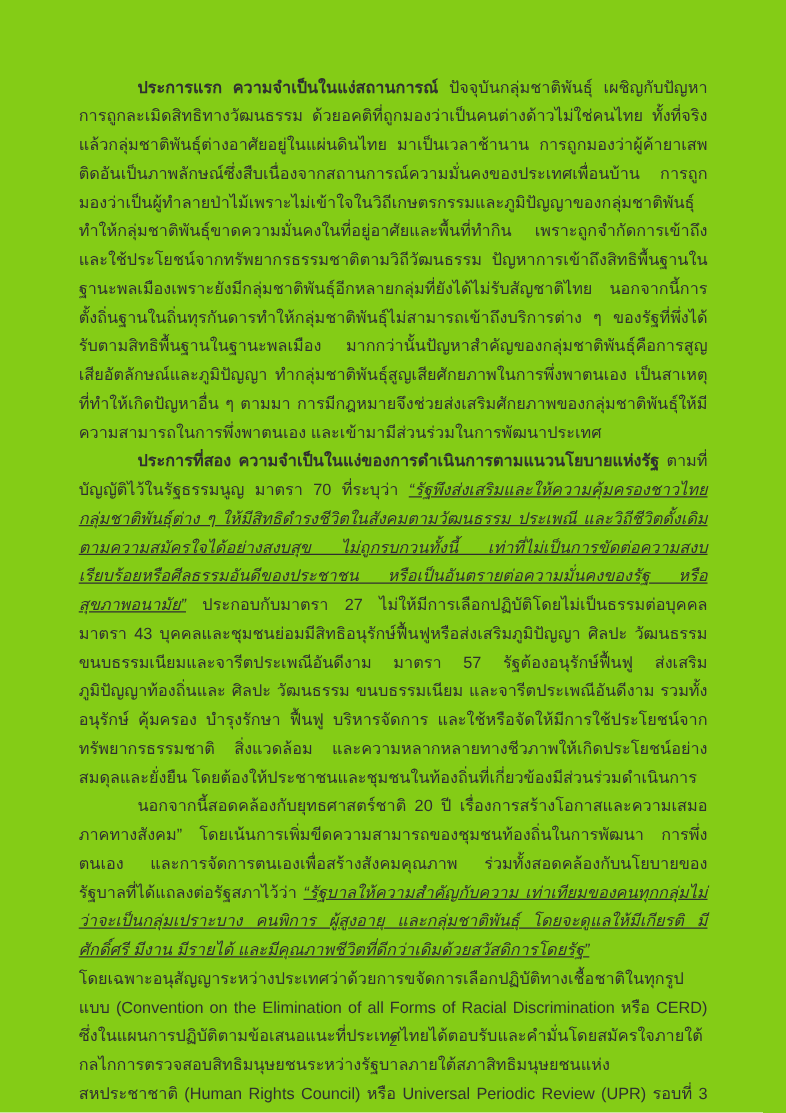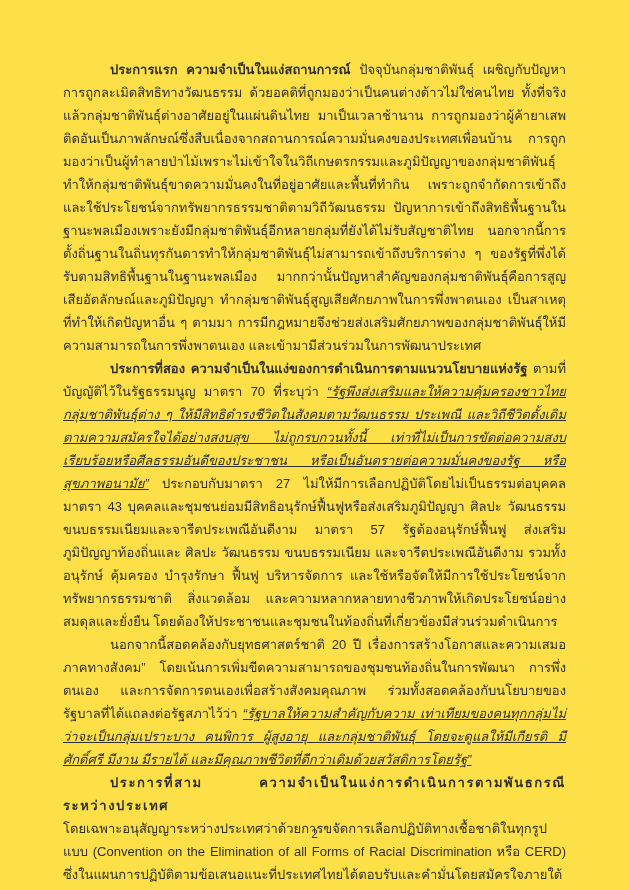--- a/index.html
+++ b/index.html
@@ -4,21 +4,21 @@
 <style>
   html, body {
     margin: 0;
     padding: 0;
     background: #ffffff;
   }
   .page {
     position: relative;
     width: 629px;
     height: 890px;
-    background: #fde047;
+    background: #84cc16;
     overflow: hidden;
     font-family: "Liberation Sans", sans-serif;
     color: #303030;
   }
   .content {
     position: absolute;
     left: 63px;
     top: 58px;
     width: 503px;
   }
@@ -53,19 +53,18 @@
   }
 </style>
 </head>
 <body>
 
 <div class="page">
   <div class="content">
       <p class="para indent"><span class="run-bold">ประการแรก ความจำเป็นในแง่สถานการณ์ </span><span class="run-regular">ปัจจุบันกลุ่มชาติพันธุ์ เผชิญกับปัญหาการถูกละเมิดสิทธิทางวัฒนธรรม ด้วยอคติที่ถูกมองว่าเป็นคนต่างด้าวไม่ใช่คนไทย ทั้งที่จริงแล้วกลุ่มชาติพันธุ์ต่างอาศัยอยู่ในแผ่นดินไทย มาเป็นเวลาช้านาน การถูกมองว่าผู้ค้ายาเสพติดอันเป็นภาพลักษณ์ซึ่งสืบเนื่องจากสถานการณ์ความมั่นคงของประเทศเพื่อนบ้าน การถูกมองว่าเป็นผู้ทำลายป่าไม้เพราะไม่เข้าใจในวิถีเกษตรกรรมและภูมิปัญญาของกลุ่มชาติพันธุ์ ทำให้กลุ่มชาติพันธุ์ขาดความมั่นคงในที่อยู่อาศัยและพื้นที่ทำกิน เพราะถูกจำกัดการเข้าถึงและใช้ประโยชน์จากทรัพยากรธรรมชาติตามวิถีวัฒนธรรม ปัญหาการเข้าถึงสิทธิพื้นฐานในฐานะพลเมืองเพราะยังมีกลุ่มชาติพันธุ์อีกหลายกลุ่มที่ยังได้ไม่รับสัญชาติไทย นอกจากนี้การตั้งถิ่นฐานในถิ่นทุรกันดารทำให้กลุ่มชาติพันธุ์ไม่สามารถเข้าถึงบริการต่าง ๆ ของรัฐที่พึ่งได้รับตามสิทธิพื้นฐานในฐานะพลเมือง มากกว่านั้นปัญหาสำคัญของกลุ่มชาติพันธุ์คือการสูญเสียอัตลักษณ์และภูมิปัญญา ทำกลุ่มชาติพันธุ์สูญเสียศักยภาพในการพึ่งพาตนเอง เป็นสาเหตุที่ทำให้เกิดปัญหาอื่น ๆ ตามมา การมีกฎหมายจึงช่วยส่งเสริมศักยภาพของกลุ่มชาติพันธุ์ให้มีความสามารถในการพึ่งพาตนเอง และเข้ามามีส่วนร่วมในการพัฒนาประเทศ</span></p>
       <p class="para indent"><span class="run-bold">ประการที่สอง ความจำเป็นในแง่ของการดำเนินการตามแนวนโยบายแห่งรัฐ </span><span class="run-regular">ตามที่บัญญัติไว้ในรัฐธรรมนูญ มาตรา 70 ที่ระบุว่า </span><span class="run-italic">“รัฐพึงส่งเสริมและให้ความคุ้มครองชาวไทยกลุ่มชาติพันธุ์ต่าง ๆ ให้มีสิทธิดำรงชีวิตในสังคมตามวัฒนธรรม ประเพณี และวิถีชีวิตดั้งเดิมตามความสมัครใจได้อย่างสงบสุข ไม่ถูกรบกวนทั้งนี้ เท่าที่ไม่เป็นการขัดต่อความสงบเรียบร้อยหรือศีลธรรมอันดีของประชาชน หรือเป็นอันตรายต่อความมั่นคงของรัฐ หรือสุขภาพอนามัย”</span><span class="run-regular"> ประกอบกับมาตรา 27 ไม่ให้มีการเลือกปฏิบัติโดยไม่เป็นธรรมต่อบุคคล มาตรา 43 บุคคลและชุมชนย่อมมีสิทธิอนุรักษ์ฟื้นฟูหรือส่งเสริมภูมิปัญญา ศิลปะ วัฒนธรรม ขนบธรรมเนียมและจารีตประเพณีอันดีงาม มาตรา 57 รัฐต้องอนุรักษ์ฟื้นฟู ส่งเสริมภูมิปัญญาท้องถิ่นและ ศิลปะ วัฒนธรรม ขนบธรรมเนียม และจารีตประเพณีอันดีงาม รวมทั้ง อนุรักษ์ คุ้มครอง บำรุงรักษา ฟื้นฟู บริหารจัดการ และใช้หรือจัดให้มีการใช้ประโยชน์จากทรัพยากรธรรมชาติ สิ่งแวดล้อม และความหลากหลายทางชีวภาพให้เกิดประโยชน์อย่างสมดุลและยั่งยืน โดยต้องให้ประชาชนและชุมชนในท้องถิ่นที่เกี่ยวข้องมีส่วนร่วมดำเนินการ</span></p>
       <p class="para indent"><span class="run-regular">นอกจากนี้สอดคล้องกับยุทธศาสตร์ชาติ 20 ปี เรื่องการสร้างโอกาสและความเสมอภาคทางสังคม” โดยเน้นการเพิ่มขีดความสามารถของชุมชนท้องถิ่นในการพัฒนา การพึ่งตนเอง และการจัดการตนเองเพื่อสร้างสังคมคุณภาพ ร่วมทั้งสอดคล้องกับนโยบายของรัฐบาลที่ได้แถลงต่อรัฐสภาไว้ว่า </span><span class="run-italic">“รัฐบาลให้ความสำคัญกับความ เท่าเทียมของคนทุกกลุ่มไม่ว่าจะเป็นกลุ่มเปราะบาง คนพิการ ผู้สูงอายุ และกลุ่มชาติพันธุ์ โดยจะดูแลให้มีเกียรติ มีศักดิ์ศรี มีงาน มีรายได้ และมีคุณภาพชีวิตที่ดีกว่าเดิมด้วยสวัสดิการโดยรัฐ”</span></p>
-      <p class="para heading-stretch"><span class="run-bold">ประการที่สาม ความจำเป็นในแง่การดำเนินการตามพันธกรณีระหว่างประเทศ</span></p>
       <p class="para"><span class="run-regular">โดยเฉพาะอนุสัญญาระหว่างประเทศว่าด้วยการขจัดการเลือกปฏิบัติทางเชื้อชาติในทุกรูปแบบ (Convention on the Elimination of all Forms of Racial Discrimination หรือ CERD) ซึ่งในแผนการปฏิบัติตามข้อเสนอแนะที่ประเทศไทยได้ตอบรับและคำมั่นโดยสมัครใจภายใต้กลไกการตรวจสอบสิทธิมนุษยชนระหว่างรัฐบาลภายใต้สภาสิทธิมนุษยชนแห่งสหประชาชาติ (Human Rights Council) หรือ Universal Periodic Review (UPR) รอบที่ 3 (พ.ศ. 2564 – 2568) รัฐบาลไทยได้ให้คำรับรองว่าจะดำเนินการร่างพระราชบัญญัติคุ้มครองและส่งเสริมวิถีชีวิตกลุ่มชาติพันธุ์ พ.ศ. .... และนำไปดำเนินการให้สอดคล้องกับกฎหมายและ</span></p>
     </div>
   <div class="footer">
     <span class="page-number">2</span>
   </div>
 </div>
 
 </body></html>

